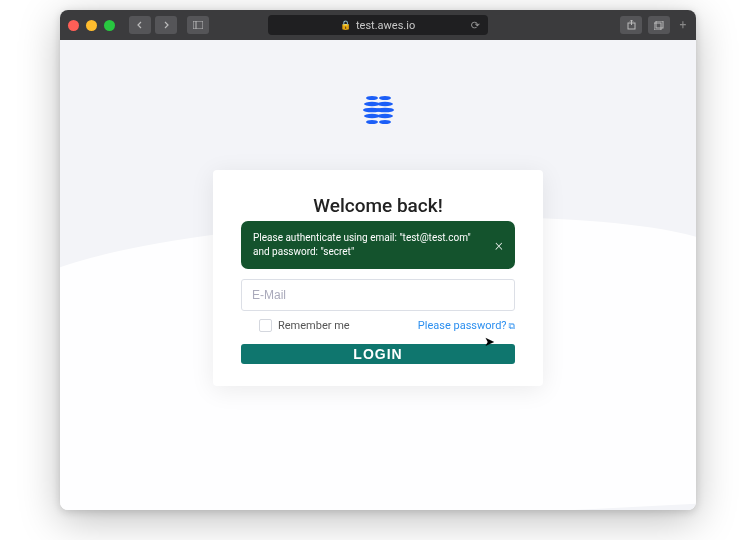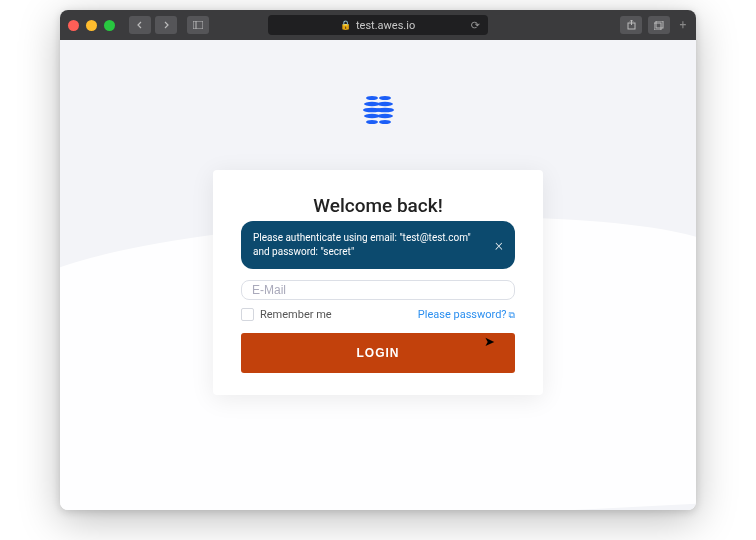--- a/index.html
+++ b/index.html
@@ -90,85 +90,85 @@
       padding: 24px 28px 22px 28px;
     }
     .card h1 {
       font-size: 19px;
       font-weight: 500;
       color: #222;
       text-align: center;
       margin-bottom: 4px;
     }
     .alert {
-      background: #0c4a6e;
+      background: #14532d;
       color: #fff;
       font-size: 10px;
       padding: 10px 30px 10px 12px;
-      border-radius: 12px;
+      border-radius: 7px;
       position: relative;
       margin-bottom: 10px;
       line-height: 1.4;
     }
     .alert-close {
       position: absolute;
       right: 8px; top: 50%; transform: translateY(-50%);
       width: 16px; height: 16px;
       color: #fff;
       font-size: 16px;
       cursor: pointer;
       display: flex; align-items: center; justify-content: center;
       font-weight: 200;
     }
     .field {
       position: relative;
       margin-bottom: 8px;
     }
     .field input {
       width: 100%;
-      height: 20px;
+      height: 32px;
       border: 1px solid #dcdfe6;
-      border-radius: 8px;
+      border-radius: 3px;
       padding: 0 10px;
       font-size: 12px;
       color: #333;
     }
     .field input::placeholder { color: #aab; }
     .eye-icon {
       position: absolute;
       right: 10px; top: 50%; transform: translateY(-50%);
       color: #888;
       cursor: pointer;
       font-size: 13px;
     }
     .row {
       display: flex; align-items: center; justify-content: space-between;
-      margin: 6px 0 12px 0;
+      margin: 6px 0 12px 18px;
       font-size: 11px;
     }
     .remember {
       display: flex; align-items: center; gap: 6px;
       color: #555;
     }
     .checkbox {
       width: 13px; height: 13px;
       border: 1px solid #d4d7de;
       border-radius: 2px;
       background: #fff;
     }
     .link { color: #2c8fef; text-decoration: none; cursor: pointer; }
     .ext-ico { font-size: 9px; color: #2c8fef; margin-left: 2px; }
     .login-btn {
       width: 100%;
-      height: 40px;
-      background: #c2410c;
+      height: 20px;
+      background: #0f766e;
       color: #fff;
       border: none;
       border-radius: 3px;
-      font-size: 12px;
+      font-size: 14px;
       letter-spacing: 1px;
       font-weight: 600;
       cursor: pointer;
       text-transform: uppercase;
     }
     .signup-row {
       text-align: center;
       font-size: 11px;
       color: #333;
       margin-top: 14px;

